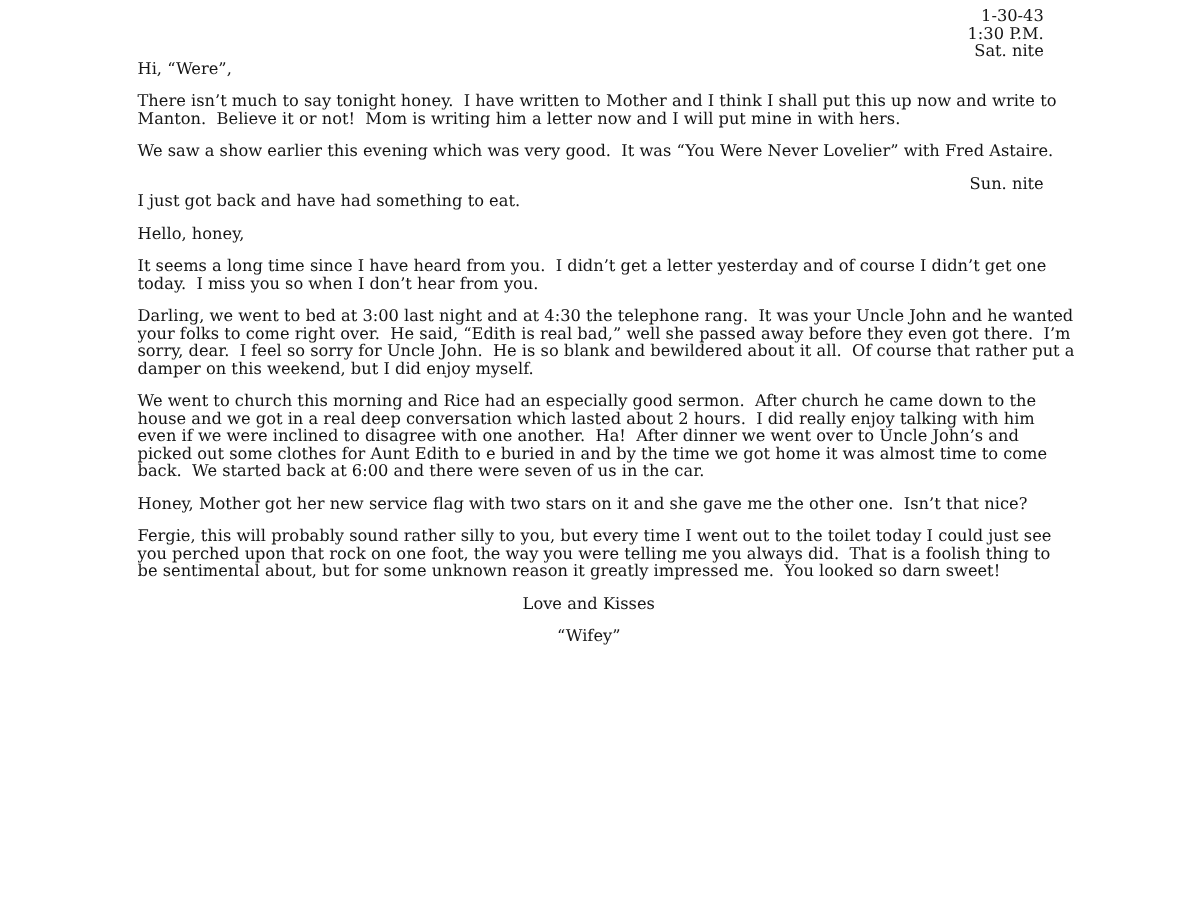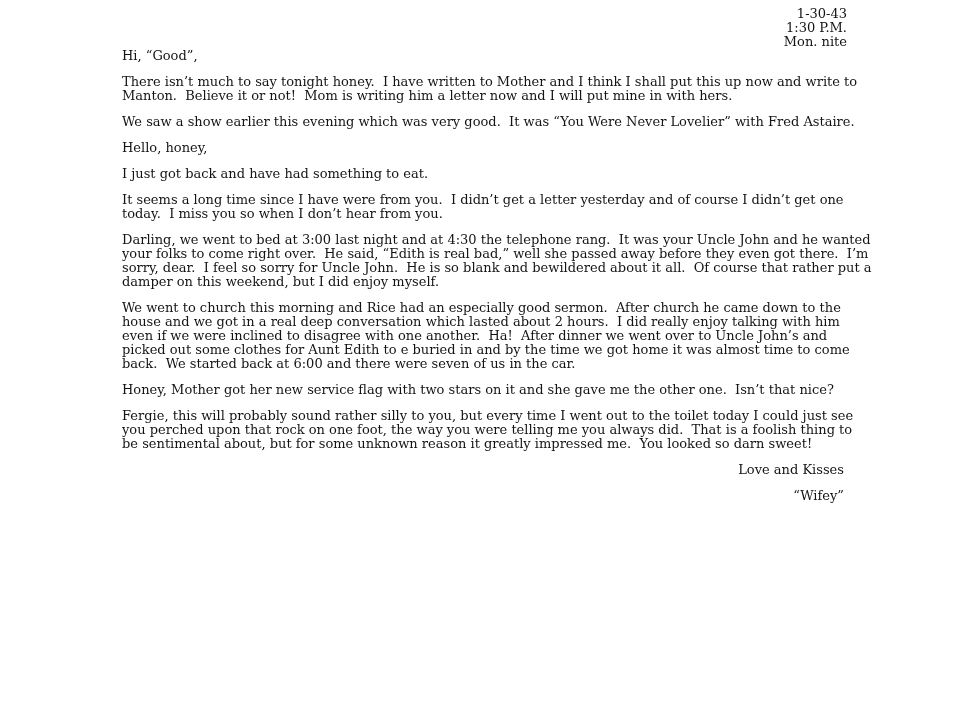--- a/index.html
+++ b/index.html
@@ -11,57 +11,57 @@
     position: relative;
     width: 960px;
     height: 720px;
     background: #ffffff;
     overflow: hidden;
     font-family: "DejaVu Serif", "Liberation Serif", serif;
     color: #141414;
   }
   .letter {
     position: absolute;
-    left: 122px;
+    left: 110px;
     top: 7px;
     width: 750px;
     font-size: 13px;
     line-height: 14px;
   }
   .block {
     white-space: pre-wrap;
     margin: 0 0 12px 0;
   }
   .dateline {
     text-align: right;
     padding-right: 25px;
     margin-bottom: 0;
   }
   .dateline .dl-line {
     line-height: 14px;
   }
   .closing, .signature {
-    text-align: right;
+    text-align: center;
     margin-right: 28px;
     margin-top: 12px;
   }
 </style>
 </head>
 <body>
 
 <div class="page">
   <div class="letter" id="letter">
-      <div class="block dateline"><div class="dl-line">1-30-43</div><div class="dl-line">1:30 P.M.</div><div class="dl-line">Mon. nite</div></div>
-      <div class="block para">Hi, “Good”,</div>
+      <div class="block dateline"><div class="dl-line">1-30-43</div><div class="dl-line">1:30 P.M.</div><div class="dl-line">Sat. nite</div></div>
+      <div class="block para">Hi, “Were”,</div>
       <div class="block para">There isn’t much to say tonight honey.  I have written to Mother and I think I shall put this up now and write to Manton.  Believe it or not!  Mom is writing him a letter now and I will put mine in with hers.</div>
       <div class="block para">We saw a show earlier this evening which was very good.  It was “You Were Never Lovelier” with Fred Astaire.</div>
-      <div class="block dateline"></div>
+      <div class="block dateline"><div class="dl-line">Sun. nite</div></div>
+      <div class="block para">I just got back and have had something to eat.</div>
       <div class="block para">Hello, honey,</div>
-      <div class="block para">I just got back and have had something to eat.</div>
-      <div class="block para">It seems a long time since I have were from you.  I didn’t get a letter yesterday and of course I didn’t get one today.  I miss you so when I don’t hear from you.</div>
+      <div class="block para">It seems a long time since I have heard from you.  I didn’t get a letter yesterday and of course I didn’t get one today.  I miss you so when I don’t hear from you.</div>
       <div class="block para">Darling, we went to bed at 3:00 last night and at 4:30 the telephone rang.  It was your Uncle John and he wanted your folks to come right over.  He said, “Edith is real bad,” well she passed away before they even got there.  I’m sorry, dear.  I feel so sorry for Uncle John.  He is so blank and bewildered about it all.  Of course that rather put a damper on this weekend, but I did enjoy myself.</div>
       <div class="block para">We went to church this morning and Rice had an especially good sermon.  After church he came down to the house and we got in a real deep conversation which lasted about 2 hours.  I did really enjoy talking with him even if we were inclined to disagree with one another.  Ha!  After dinner we went over to Uncle John’s and picked out some clothes for Aunt Edith to e buried in and by the time we got home it was almost time to come back.  We started back at 6:00 and there were seven of us in the car.</div>
       <div class="block para">Honey, Mother got her new service flag with two stars on it and she gave me the other one.  Isn’t that nice?</div>
       <div class="block para">Fergie, this will probably sound rather silly to you, but every time I went out to the toilet today I could just see you perched upon that rock on one foot, the way you were telling me you always did.  That is a foolish thing to be sentimental about, but for some unknown reason it greatly impressed me.  You looked so darn sweet!</div>
       <div class="block closing">Love and Kisses</div>
       <div class="block signature">“Wifey”</div>
     </div>
 </div>
 
 </body></html>

